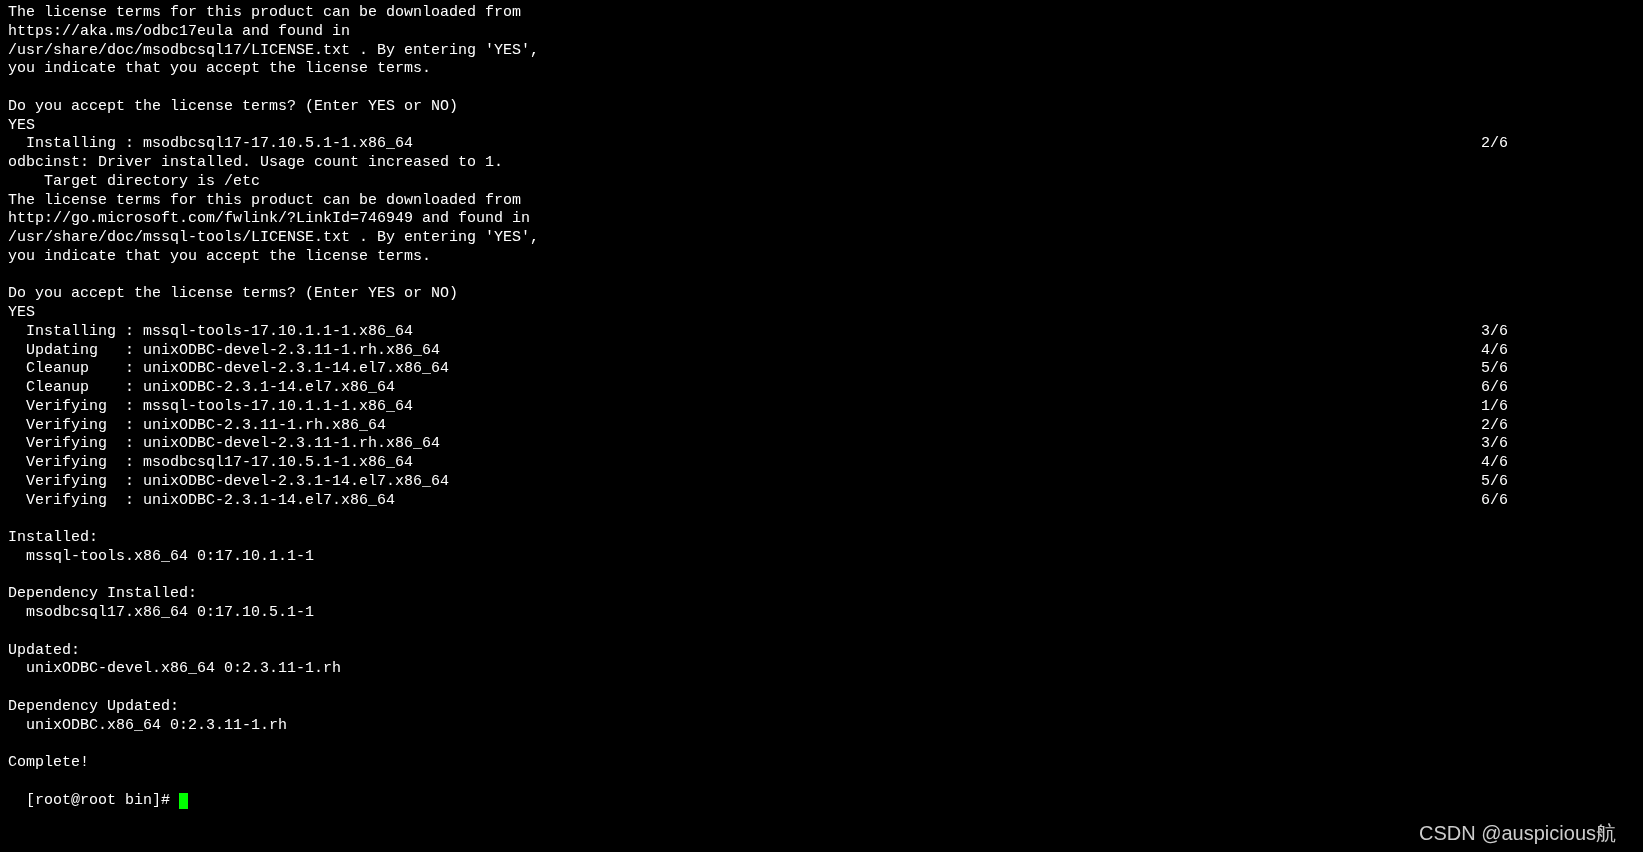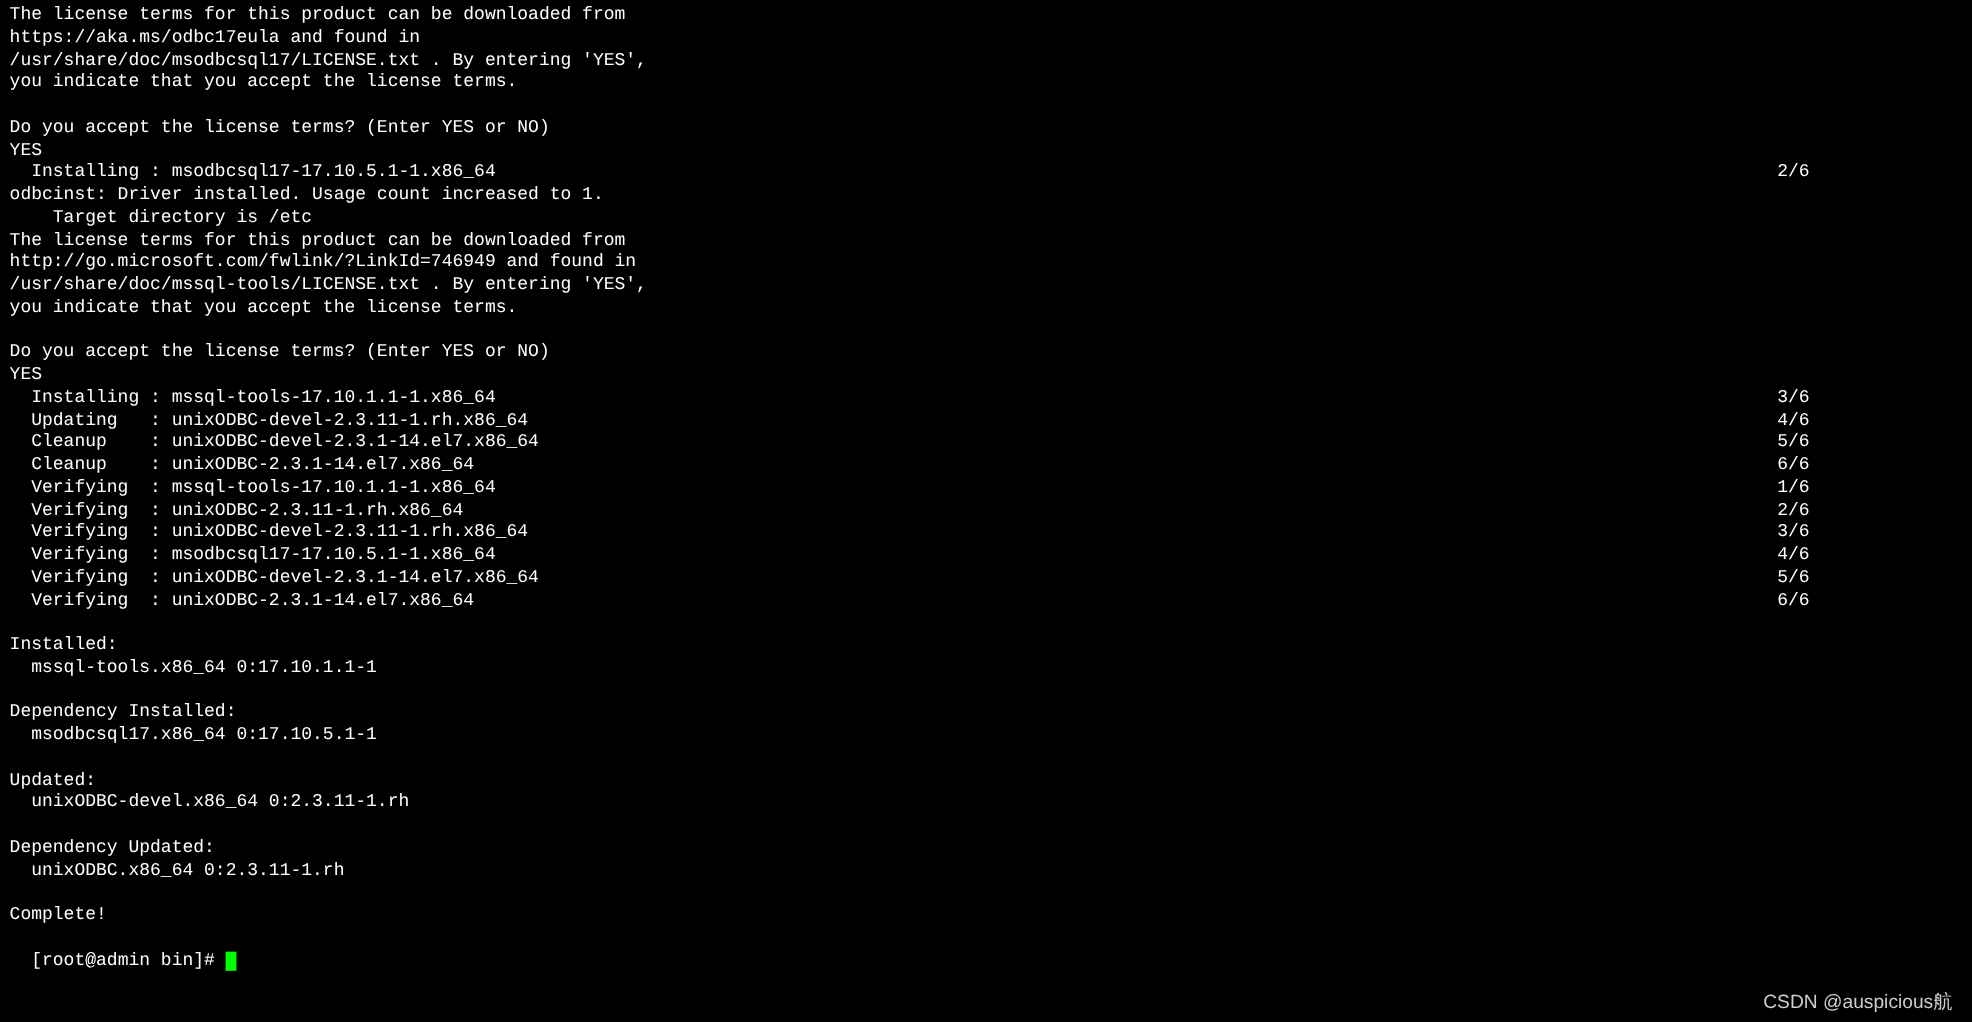--- a/index.html
+++ b/index.html
@@ -38,31 +38,31 @@
     .cursor {
       display: inline-block;
       width: 9px;
       height: 16px;
       background-color: #00ff00;
       vertical-align: text-bottom;
     }
     .watermark {
       position: absolute;
       bottom: 6px;
-      right: 16px;
+      right: 27px;
       color: #cccccc;
       font-family: Arial, sans-serif;
-      font-size: 16px;
+      font-size: 20px;
     }
     .prompt-line {
       white-space: pre;
     }
   </style>
 </head>
 <body>
 
 <div class="terminal" id="terminal-lines"><div class="line"><span class="line-left">The license terms for this product can be downloaded from</span></div><div class="line"><span class="line-left">https://aka.ms/odbc17eula and found in</span></div><div class="line"><span class="line-left">/usr/share/doc/msodbcsql17/LICENSE.txt . By entering 'YES',</span></div><div class="line"><span class="line-left">you indicate that you accept the license terms.</span></div><div class="line"><span class="line-left"> </span></div><div class="line"><span class="line-left">Do you accept the license terms? (Enter YES or NO)</span></div><div class="line"><span class="line-left">YES</span></div><div class="line"><span class="line-left">  Installing : msodbcsql17-17.10.5.1-1.x86_64</span><span class="line-right">2/6</span></div><div class="line"><span class="line-left">odbcinst: Driver installed. Usage count increased to 1.</span></div><div class="line"><span class="line-left">    Target directory is /etc</span></div><div class="line"><span class="line-left">The license terms for this product can be downloaded from</span></div><div class="line"><span class="line-left">http://go.microsoft.com/fwlink/?LinkId=746949 and found in</span></div><div class="line"><span class="line-left">/usr/share/doc/mssql-tools/LICENSE.txt . By entering 'YES',</span></div><div class="line"><span class="line-left">you indicate that you accept the license terms.</span></div><div class="line"><span class="line-left"> </span></div><div class="line"><span class="line-left">Do you accept the license terms? (Enter YES or NO)</span></div><div class="line"><span class="line-left">YES</span></div><div class="line"><span class="line-left">  Installing : mssql-tools-17.10.1.1-1.x86_64</span><span class="line-right">3/6</span></div><div class="line"><span class="line-left">  Updating   : unixODBC-devel-2.3.11-1.rh.x86_64</span><span class="line-right">4/6</span></div><div class="line"><span class="line-left">  Cleanup    : unixODBC-devel-2.3.1-14.el7.x86_64</span><span class="line-right">5/6</span></div><div class="line"><span class="line-left">  Cleanup    : unixODBC-2.3.1-14.el7.x86_64</span><span class="line-right">6/6</span></div><div class="line"><span class="line-left">  Verifying  : mssql-tools-17.10.1.1-1.x86_64</span><span class="line-right">1/6</span></div><div class="line"><span class="line-left">  Verifying  : unixODBC-2.3.11-1.rh.x86_64</span><span class="line-right">2/6</span></div><div class="line"><span class="line-left">  Verifying  : unixODBC-devel-2.3.11-1.rh.x86_64</span><span class="line-right">3/6</span></div><div class="line"><span class="line-left">  Verifying  : msodbcsql17-17.10.5.1-1.x86_64</span><span class="line-right">4/6</span></div><div class="line"><span class="line-left">  Verifying  : unixODBC-devel-2.3.1-14.el7.x86_64</span><span class="line-right">5/6</span></div><div class="line"><span class="line-left">  Verifying  : unixODBC-2.3.1-14.el7.x86_64</span><span class="line-right">6/6</span></div><div class="line"><span class="line-left"> </span></div><div class="line"><span class="line-left">Installed:</span></div><div class="line"><span class="line-left">  mssql-tools.x86_64 0:17.10.1.1-1</span></div><div class="line"><span class="line-left"> </span></div><div class="line"><span class="line-left">Dependency Installed:</span></div><div class="line"><span class="line-left">  msodbcsql17.x86_64 0:17.10.5.1-1</span></div><div class="line"><span class="line-left"> </span></div><div class="line"><span class="line-left">Updated:</span></div><div class="line"><span class="line-left">  unixODBC-devel.x86_64 0:2.3.11-1.rh</span></div><div class="line"><span class="line-left"> </span></div><div class="line"><span class="line-left">Dependency Updated:</span></div><div class="line"><span class="line-left">  unixODBC.x86_64 0:2.3.11-1.rh</span></div><div class="line"><span class="line-left"> </span></div><div class="line"><span class="line-left">Complete!</span></div></div>
 
 <div class="prompt-line">
-  <span>[root@admin bin]# </span><span class="cursor"></span>
+  <span>[root@root bin]# </span><span class="cursor"></span>
 </div>
 
 <div class="watermark">CSDN @auspicious航</div>
 
 </body></html>

